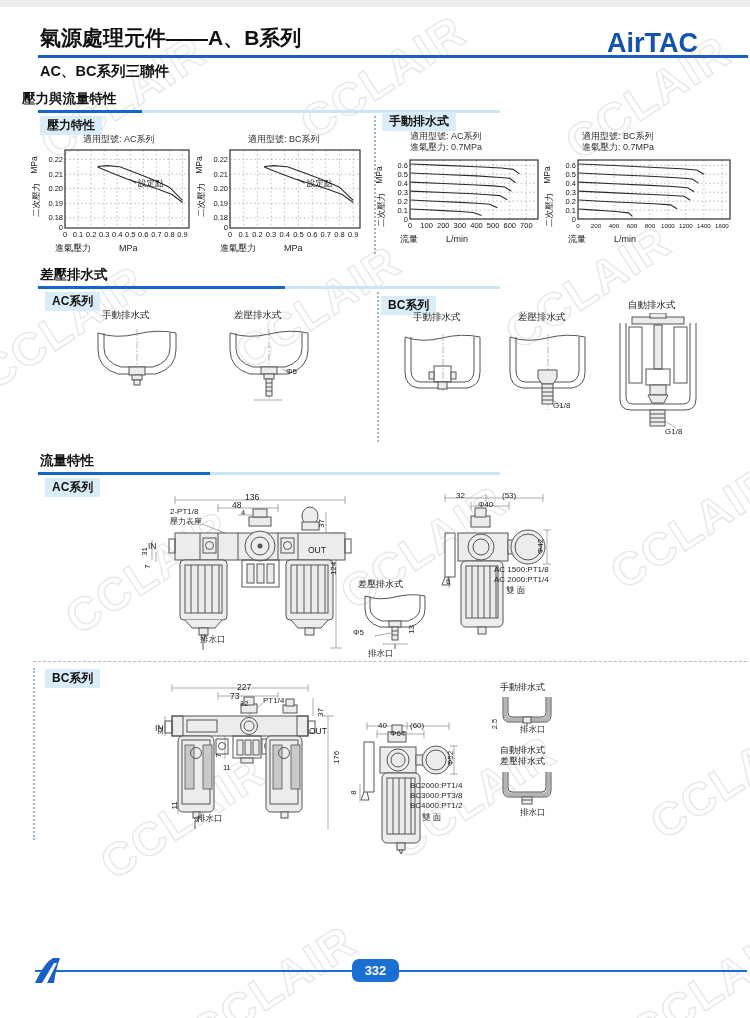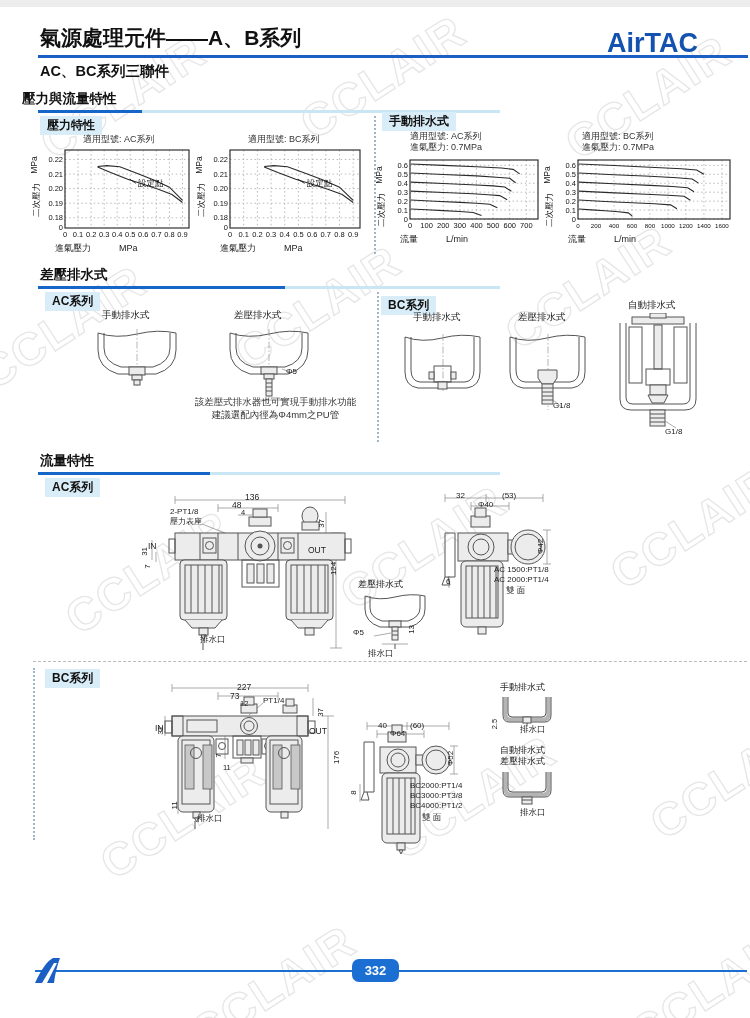--- a/index.html
+++ b/index.html
@@ -288,24 +288,20 @@
       <line class="cl" x1="45" y1="3" x2="45" y2="74"></line>
       <rect class="d2" x="37" y="41" width="16" height="7"></rect>
       <rect class="d2" x="40" y="48" width="10" height="5"></rect>
       <rect class="d2" x="42" y="53" width="6" height="17"></rect>
       <line class="d1" x1="42" y1="57" x2="48" y2="57"></line>
         <line class="d1" x1="42" y1="61" x2="48" y2="61"></line>
       <line class="d1" x1="42" y1="65" x2="48" y2="65"></line>
       <line class="dim" x1="66" y1="46" x2="58" y2="43"></line>
       <line class="dim" x1="30" y1="74" x2="58" y2="74"></line>
     </svg>
-    <div class="note" style="left:118px;top:96px;width:235px">
-      <div>該差壓式排水器也可實現手動排水功能</div>
-      <div>建議選配內徑為Φ4mm之PU管</div>
-    </div>
   <span class="dlab" style="left: 62px; top: 10px;">手動排水式</span>
       <span class="dlab" style="left: 194px; top: 10px;">差壓排水式</span>
       <span class="dlab" style="left: 246px; top: 68px; font-size: 8px;">Φ5</span>
     </div>
 
   <div class="blk" style="left:378px;top:293px;width:370px;height:152px">
     <svg width="0" height="0" style="position:absolute">
         <defs>
       <pattern id="hatch" patternUnits="userSpaceOnUse" width="4" height="4" patternTransform="rotate(45)">
         <rect width="4" height="4" fill="#fff"></rect>

